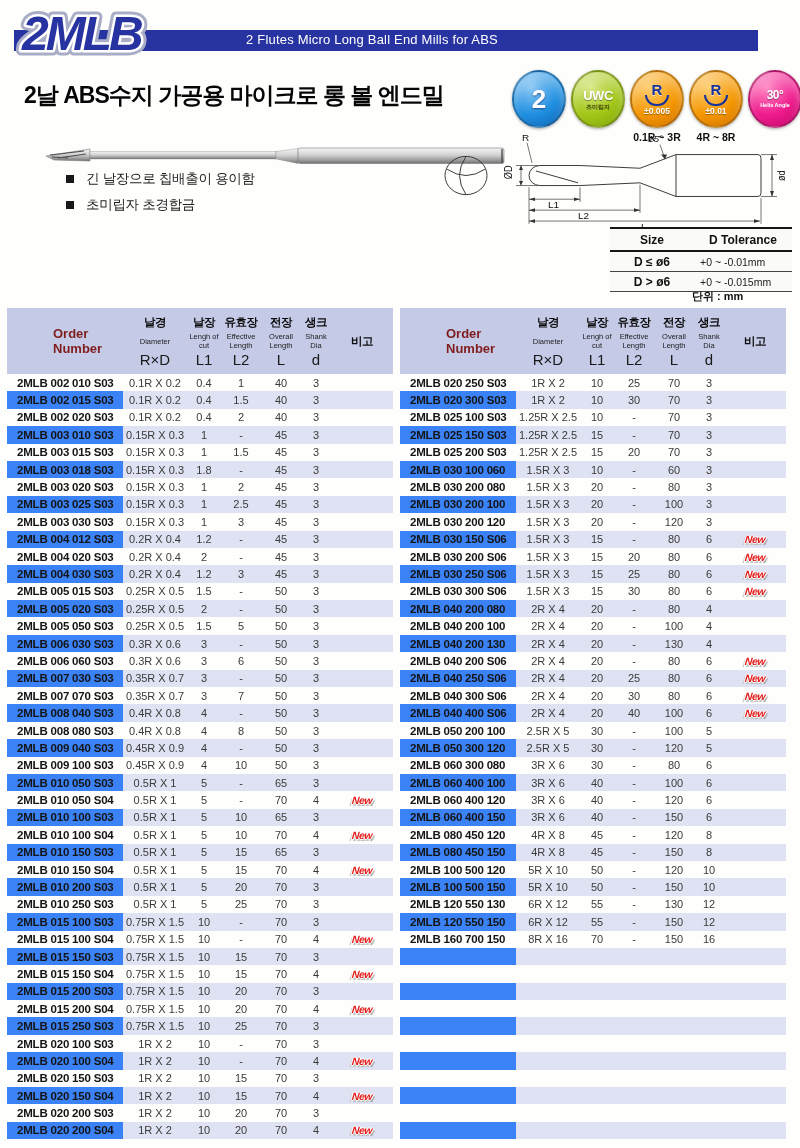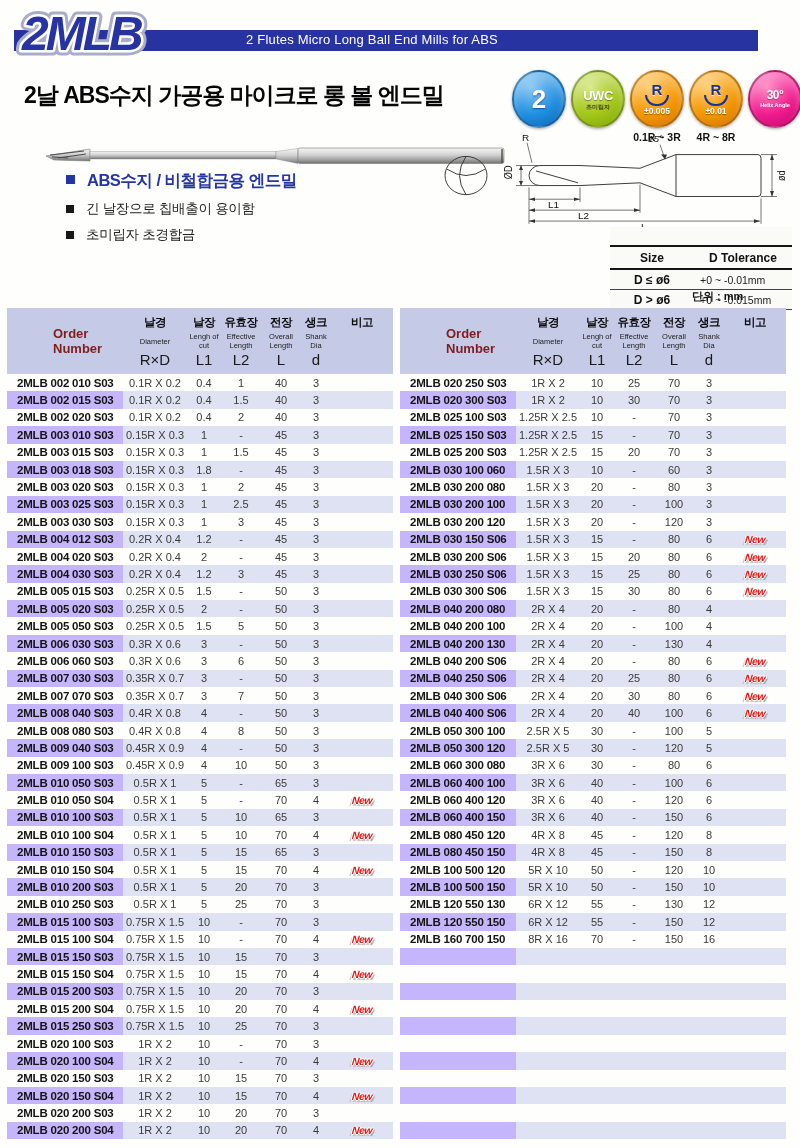--- a/index.html
+++ b/index.html
@@ -41,41 +41,41 @@
   .feat .sq{flex:none;width:8px;height:8px;background:#181818;margin:5px 12px 0 0;}
   .feat .txt{font-size:13.5px;color:#222;letter-spacing:-.3px;}
   .feat.hl .sq{background:#2435a6;width:9px;height:9px;}
   .feat.hl .txt{color:#2435a6;font-weight:800;font-size:16.5px;letter-spacing:-.5px;}
   
   .tech-drawing{position:absolute;left:428px;top:130px;}
   .tech-drawing text{font-family:"Liberation Sans","DejaVu Sans",sans-serif;}
   
   .tol-table{position:absolute;left:610px;top:227px;width:182px;background:#fafaf7;}
   .tol-row{display:grid;grid-template-columns:84px 98px;align-items:center;height:19px;}
-  .tol-head{border-top:2px solid #151515;border-bottom:2px solid #151515;height:21px;margin-top:18px;}
+  .tol-head{border-top:2px solid #151515;border-bottom:2px solid #151515;height:21px;}
   .tol-head div{font-size:12px;font-weight:bold;text-align:center;}
   .tol-r1{border-bottom:1px solid #444;}
   .tol-r2{border-bottom:1.5px solid #444;}
   .tol-size{font-size:12px;font-weight:bold;text-align:center;}
   .tol-val{font-size:10.5px;color:#222;text-align:left;padding-left:6px;}
   .unit-label{position:absolute;left:692px;top:289px;font-size:11px;font-weight:bold;color:#111;}
   
   .spec-table{position:absolute;top:308px;width:386px;}
   .spec-left{left:7px;}
   .spec-right{left:400px;}
   .thead{height:66px;background:#c5cae7;display:grid;grid-template-columns:116px 64px 34px 40px 40px 30px 62px;}
   .th-order{display:flex;align-items:center;justify-content:center;font-size:13px;font-weight:bold;color:#7f1d1d;padding-left:46px;}
-  .th-col{display:flex;flex-direction:column;align-items:center;justify-content:space-between;padding:7px 1px 6px;text-align:center;}
+  .th-col{display:flex;flex-direction:column;align-items:center;justify-content:center;padding:7px 1px 6px;text-align:center;}
   .th-ko{font-size:11.5px;font-weight:800;color:#0c0c0c;letter-spacing:-.5px;}
   .th-en{font-size:7.5px;color:#222;line-height:1.15;margin-top:3px;flex:1;display:flex;align-items:center;}
   .th-sym{font-size:15px;color:#1a1a1a;}
   .tbody{}
   .srow{display:grid;grid-template-columns:116px 64px 34px 40px 40px 30px 62px;height:17.4px;align-items:center;}
   .srow.shaded{background:#dfe2f2;}
-  .srow.shaded .c-order{background:#c4b5fd;}
+  .srow.shaded .c-order{background:#3b82f6;}
   .c-order{font-size:11.5px;font-weight:bold;color:#141414;padding-left:10px;letter-spacing:-.2px;height:100%;display:flex;align-items:center;}
   .c-val{font-size:11px;color:#3a3a3a;text-align:center;}
   .c-rem{display:flex;align-items:center;justify-content:center;}
   .new-badge{
     font-size:10.5px;font-weight:900;font-style:italic;color:#e21c1a;transform:skewX(-6deg);
     text-shadow:-1px 0 0 #fff,1px 0 0 #fff,0 -1px 0 #fff,0 1px 0 #fff,-2px 2px 0 #c9c9c9,2px 2px 1px #9a9a9a;
     letter-spacing:-.5px;
   }
 </style>
 </head>
@@ -144,24 +144,20 @@
     </defs>
     <polygon points="8,23 52,16 52,28 16,27" fill="url(#metal)" stroke="#7a7a7a" stroke-width="0.6"></polygon>
     <path d="M12,22 L46,18 M20,25 L48,21 M14,24 L30,25" stroke="#4c4c4c" stroke-width="1" fill="none"></path>
     <rect x="52" y="18.5" width="186" height="7.5" fill="url(#metal)" stroke="#8c8c8c" stroke-width="0.4"></rect>
     <polygon points="238,18.5 260,15.5 260,30.5 238,26" fill="url(#metal)" stroke="#8c8c8c" stroke-width="0.4"></polygon>
     <rect x="260" y="15" width="206" height="15.5" rx="2" fill="url(#metal)" stroke="#7a7a7a" stroke-width="0.6"></rect>
     <line x1="464" y1="16" x2="464" y2="30" stroke="#4a4a4a" stroke-width="1.4"></line>
   </svg>
 
   <div class="features">
-    <div class="feat hl">
-      <span class="sq"></span>
-      <span class="txt">ABS수지 / 비철합금용 엔드밀</span>
-    </div>
     <div class="feat">
       <span class="sq"></span>
       <span class="txt">긴 날장으로 칩배출이 용이함</span>
     </div>
     <div class="feat">
       <span class="sq"></span>
       <span class="txt">초미립자 초경합금</span>
     </div>
   </div>
 
@@ -925,21 +921,21 @@
           <div class="c-val">2R X 4</div>
           <div class="c-val">20</div>
           <div class="c-val">40</div>
           <div class="c-val">100</div>
           <div class="c-val">6</div>
           <div class="c-rem">
             <span class="new-badge">New</span>
           </div>
         </div>
         <div class="srow">
-          <div class="c-order">2MLB 050 300 100</div>
+          <div class="c-order">2MLB 050 200 100</div>
           <div class="c-val">2.5R X 5</div>
           <div class="c-val">30</div>
           <div class="c-val">-</div>
           <div class="c-val">100</div>
           <div class="c-val">5</div>
           <div class="c-rem"></div>
         </div>
         <div class="srow shaded">
           <div class="c-order">2MLB 050 300 120</div>
           <div class="c-val">2.5R X 5</div>

